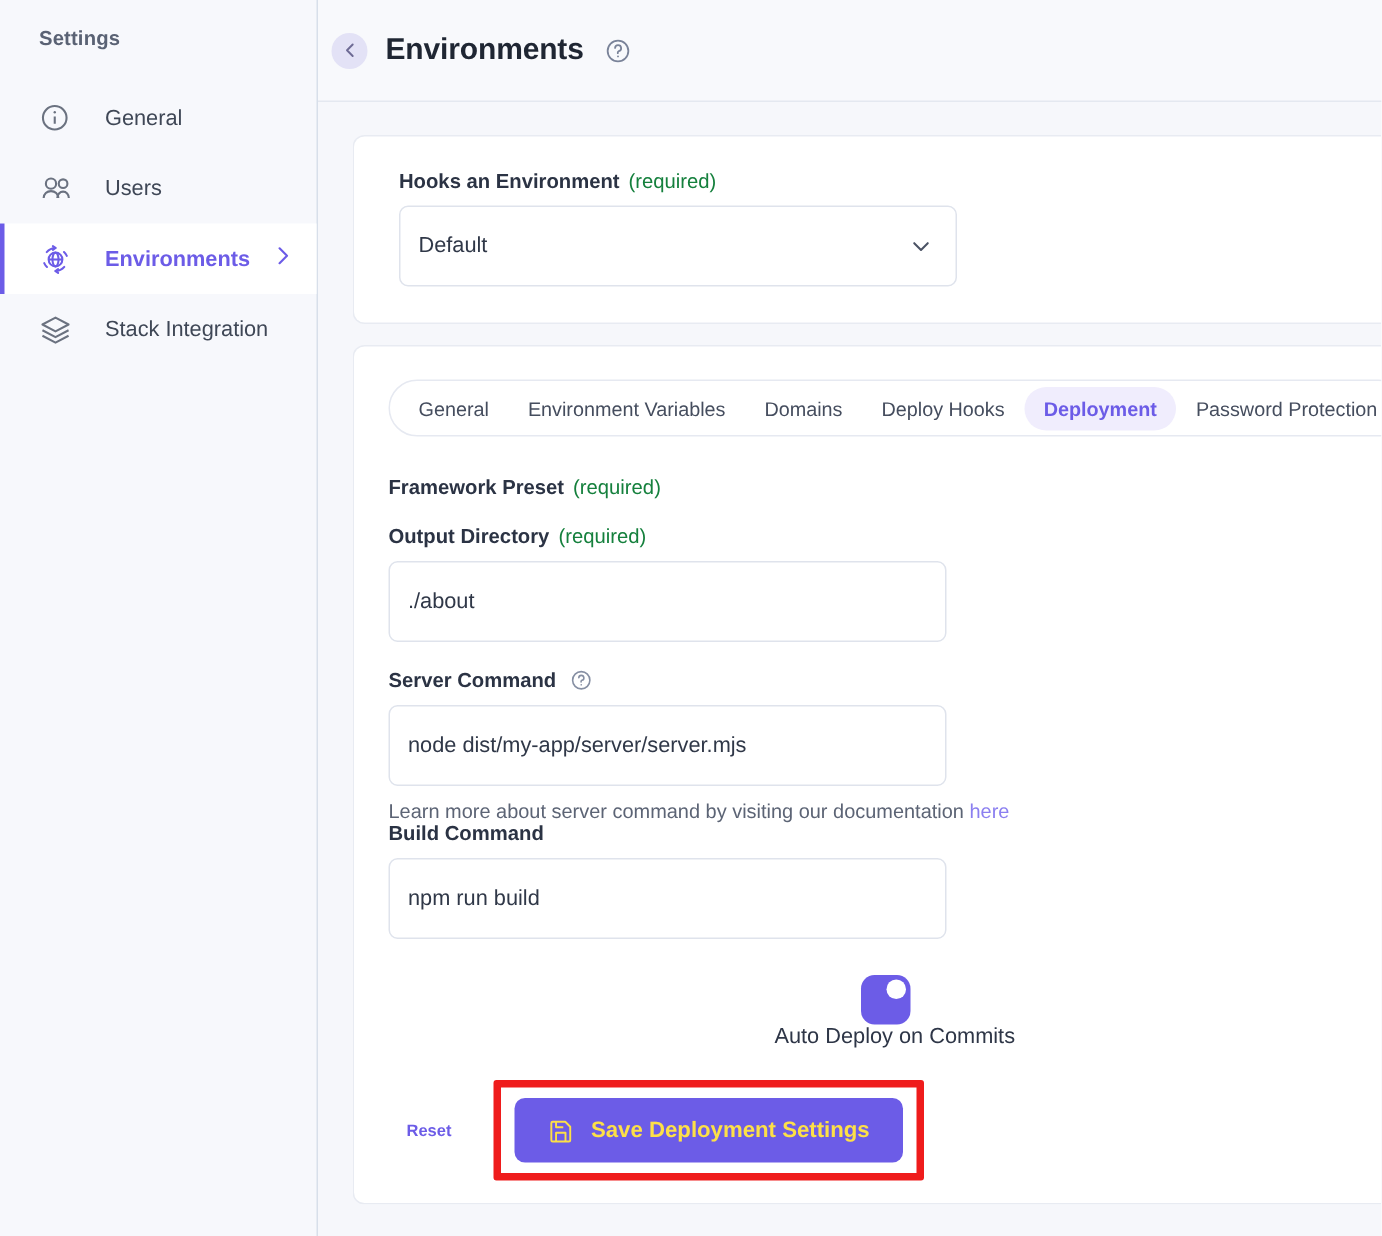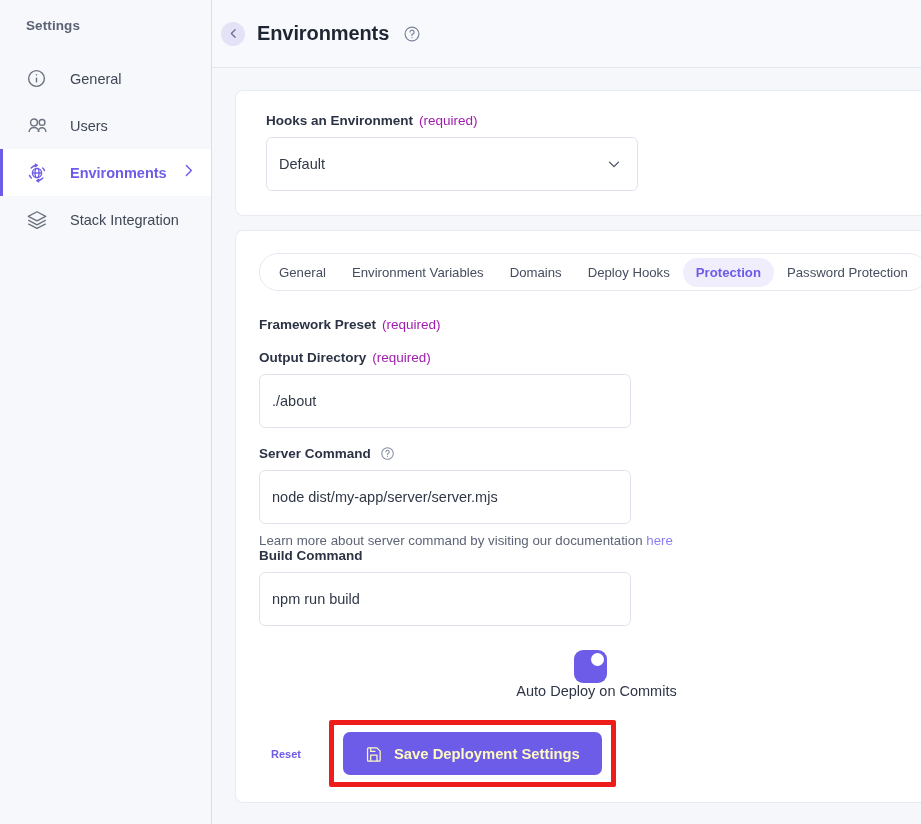--- a/index.html
+++ b/index.html
@@ -165,21 +165,21 @@
   .field-label {
     font-size: 13.5px;
     font-weight: bold;
     color: #2b3344;
     margin-bottom: 9px;
     display: flex;
     align-items: center;
   }
   .field-label .req {
     font-weight: normal;
-    color: #a21caf;
+    color: #15803d;
     margin-left: 6px;
   }
   .field-label .lbl-help {
     margin-left: 9px;
     color: #868fa3;
     display: inline-flex;
     align-items: center;
     cursor: pointer;
   }
 
@@ -301,21 +301,21 @@
     background: #ffffff;
   }
 
   .save-btn {
     display: flex;
     align-items: center;
     gap: 11px;
     height: 43px;
     padding: 0 22px;
     background: #6c5ce7;
-    color: #fef9c3;
+    color: #fde047;
     border: none;
     border-radius: 7px;
     font-size: 14.8px;
     font-weight: bold;
     cursor: pointer;
     font-family: inherit;
     white-space: nowrap;
   }
   .save-btn svg { flex: 0 0 18px; }
 </style>
@@ -423,21 +423,21 @@
         </div>
       </div>
 
       <div class="card card-deploy">
 
         <div class="tabs">
           <div class="tab">General</div>
           <div class="tab">Environment Variables</div>
           <div class="tab">Domains</div>
           <div class="tab">Deploy Hooks</div>
-          <div class="tab active">Protection</div>
+          <div class="tab active">Deployment</div>
           <div class="tab">Password Protection</div>
         </div>
 
         
         <div class="field">
           <div class="field-label">
             <span>Framework Preset</span>
             <span class="req">(required)</span>
           </div>
         </div>

